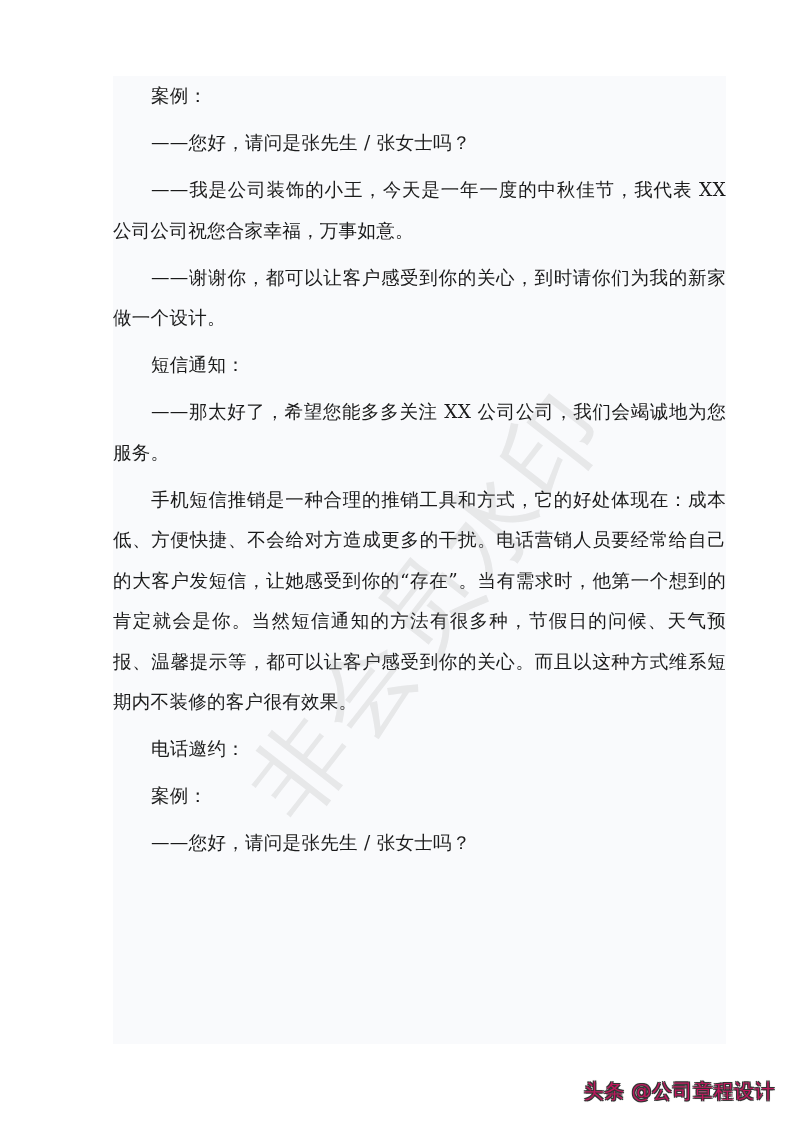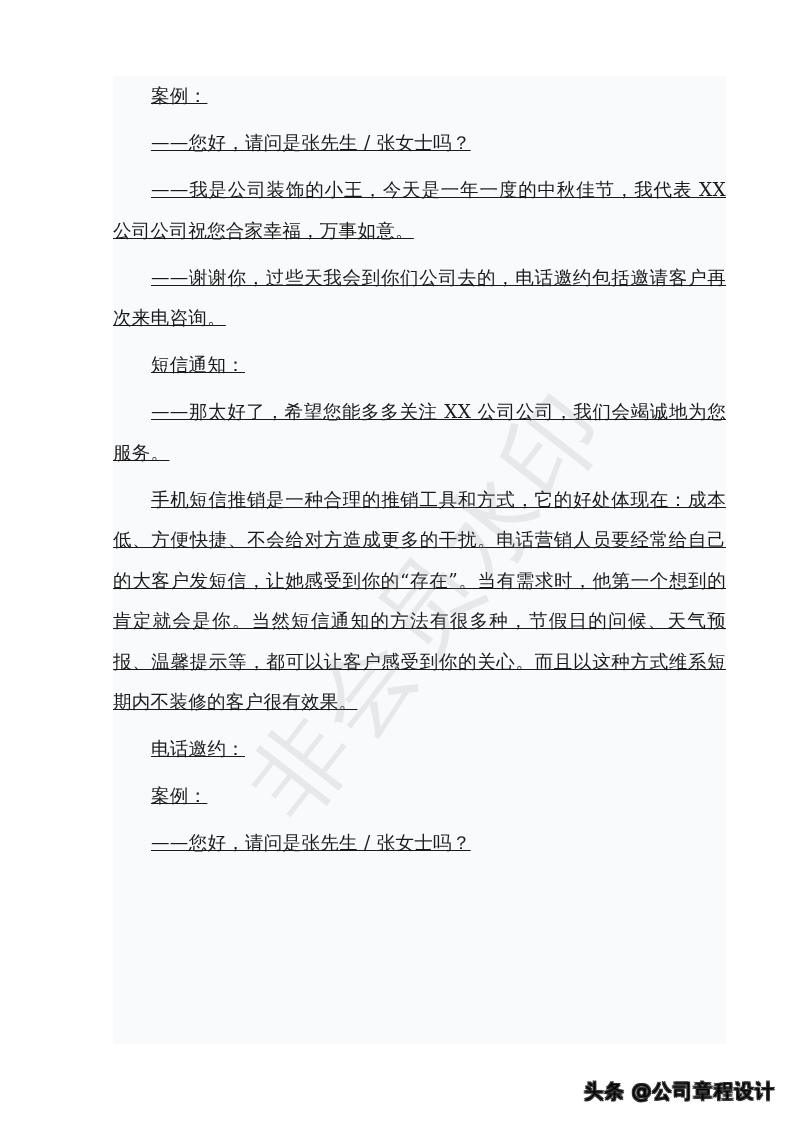--- a/index.html
+++ b/index.html
@@ -32,21 +32,21 @@
     .para {
       margin: 0;
       font-size: 18.5px;
       line-height: 40.5px;
       letter-spacing: 0.3px;
       text-align: justify;
       text-justify: inter-character;
       word-break: break-all;
       margin-bottom: 6.5px;
     }
-    .para.indent { text-indent: 38px; text-decoration: underline; }
+    .para.indent { text-indent: 38px; }
     .para:first-child { margin-top: 0; }
 
     .watermark {
       position: absolute;
       left: 150px;
       top: 540px;
       width: 560px;
       text-align: center;
       transform: rotate(-52deg);
       transform-origin: center center;
@@ -58,38 +58,38 @@
       white-space: nowrap;
       font-weight: 300;
     }
 
     .attribution {
       position: absolute;
       right: 18px;
       top: 1078px;
       font-family: "DejaVu Sans", sans-serif;
       font-size: 20px;
-      color: #000000;
+      color: #be185d;
       text-shadow:
         -1px -1px 0 #333, 1px -1px 0 #333,
         -1px 1px 0 #333, 1px 1px 0 #333,
         0 0 2px #555;
       letter-spacing: 0.5px;
       white-space: nowrap;
     }
   </style>
 </head>
 <body>
 
 <div class="page">
   <div class="content">
     <p class="para indent">案例：</p>
     <p class="para indent">——您好，请问是张先生 / 张女士吗？</p>
     <p class="para indent">——我是公司装饰的小王，今天是一年一度的中秋佳节，我代表 XX 公司公司祝您合家幸福，万事如意。</p>
-    <p class="para indent">——谢谢你，过些天我会到你们公司去的，电话邀约包括邀请客户再次来电咨询。</p>
+    <p class="para indent">——谢谢你，都可以让客户感受到你的关心，到时请你们为我的新家做一个设计。</p>
     <p class="para indent">短信通知：</p>
     <p class="para indent">——那太好了，希望您能多多关注 XX 公司公司，我们会竭诚地为您服务。</p>
     <p class="para indent">手机短信推销是一种合理的推销工具和方式，它的好处体现在：成本低、方便快捷、不会给对方造成更多的干扰。电话营销人员要经常给自己的大客户发短信，让她感受到你的“存在”。当有需求时，他第一个想到的肯定就会是你。当然短信通知的方法有很多种，节假日的问候、天气预报、温馨提示等，都可以让客户感受到你的关心。而且以这种方式维系短期内不装修的客户很有效果。</p>
     <p class="para indent">电话邀约：</p>
     <p class="para indent">案例：</p>
     <p class="para indent">——您好，请问是张先生 / 张女士吗？</p>
   </div>
 </div>
 
 <div class="watermark">非会员水印</div>

